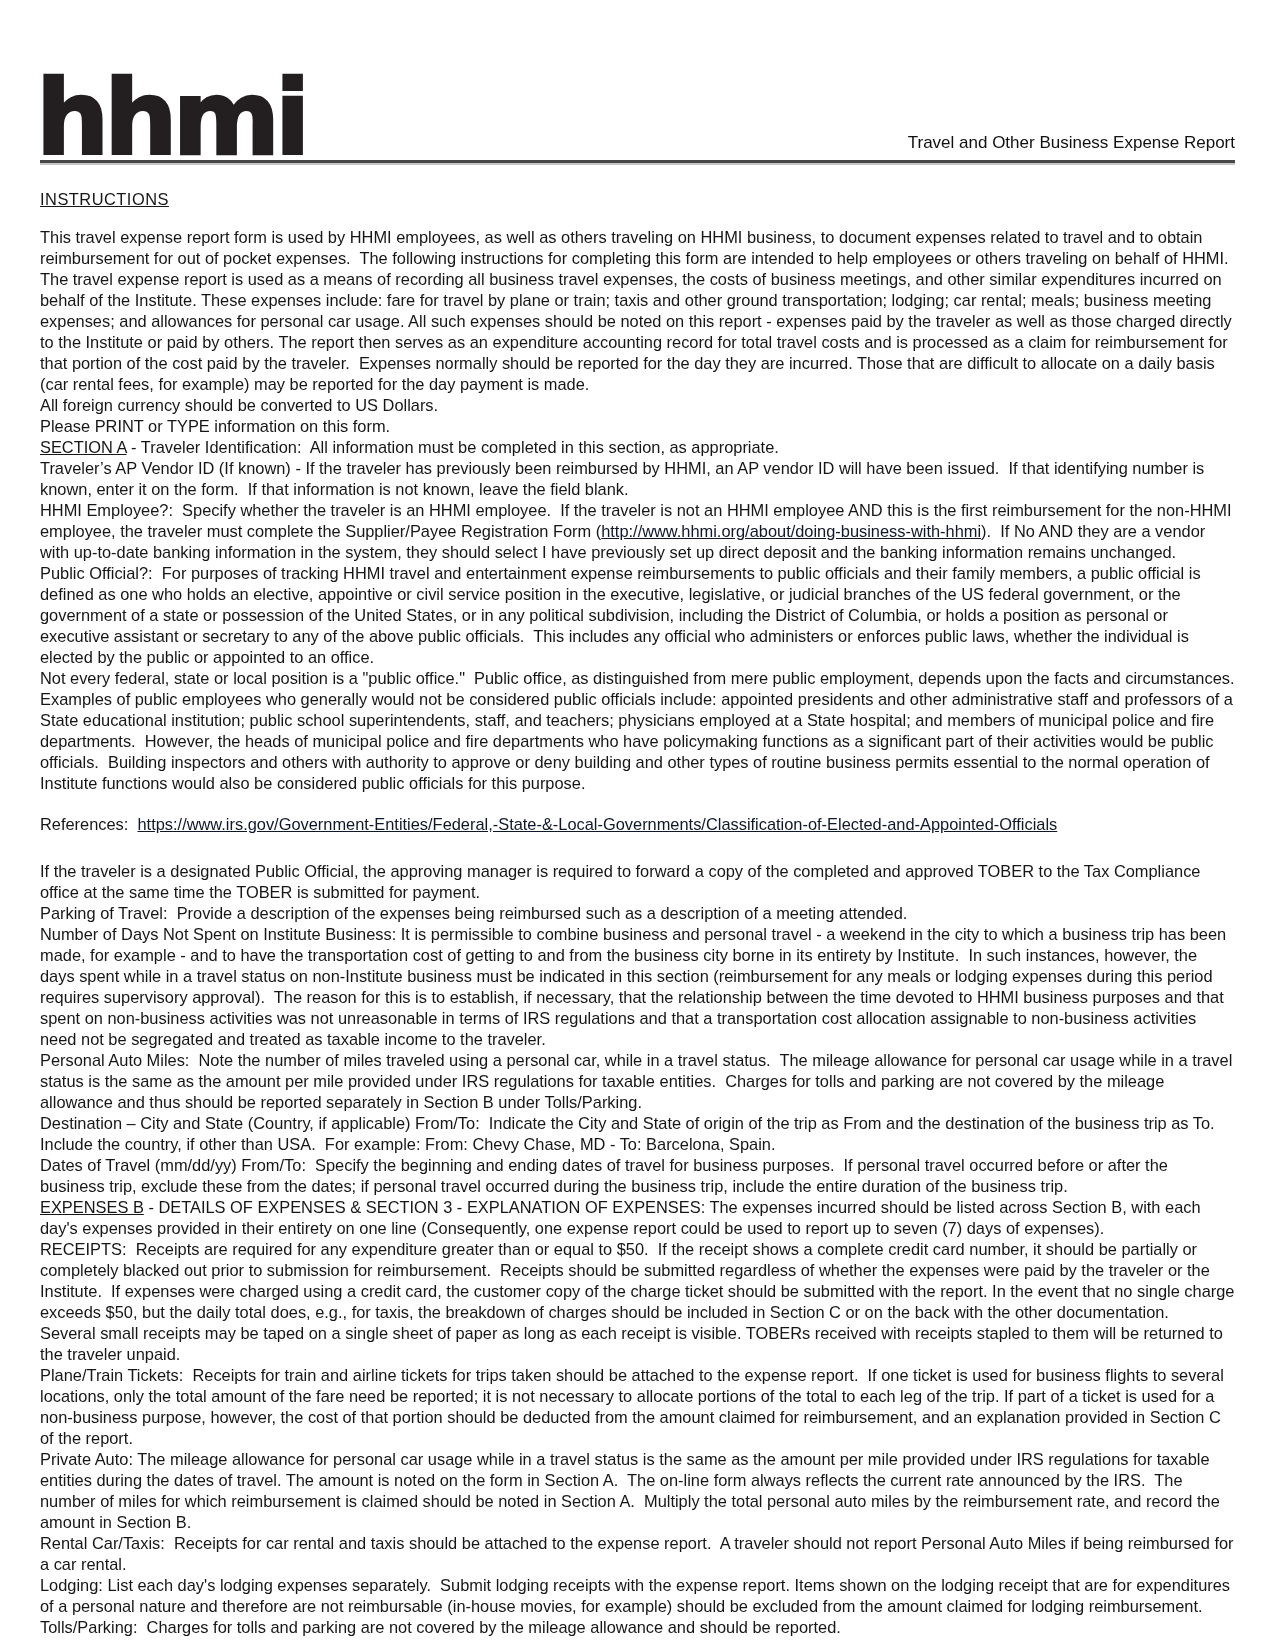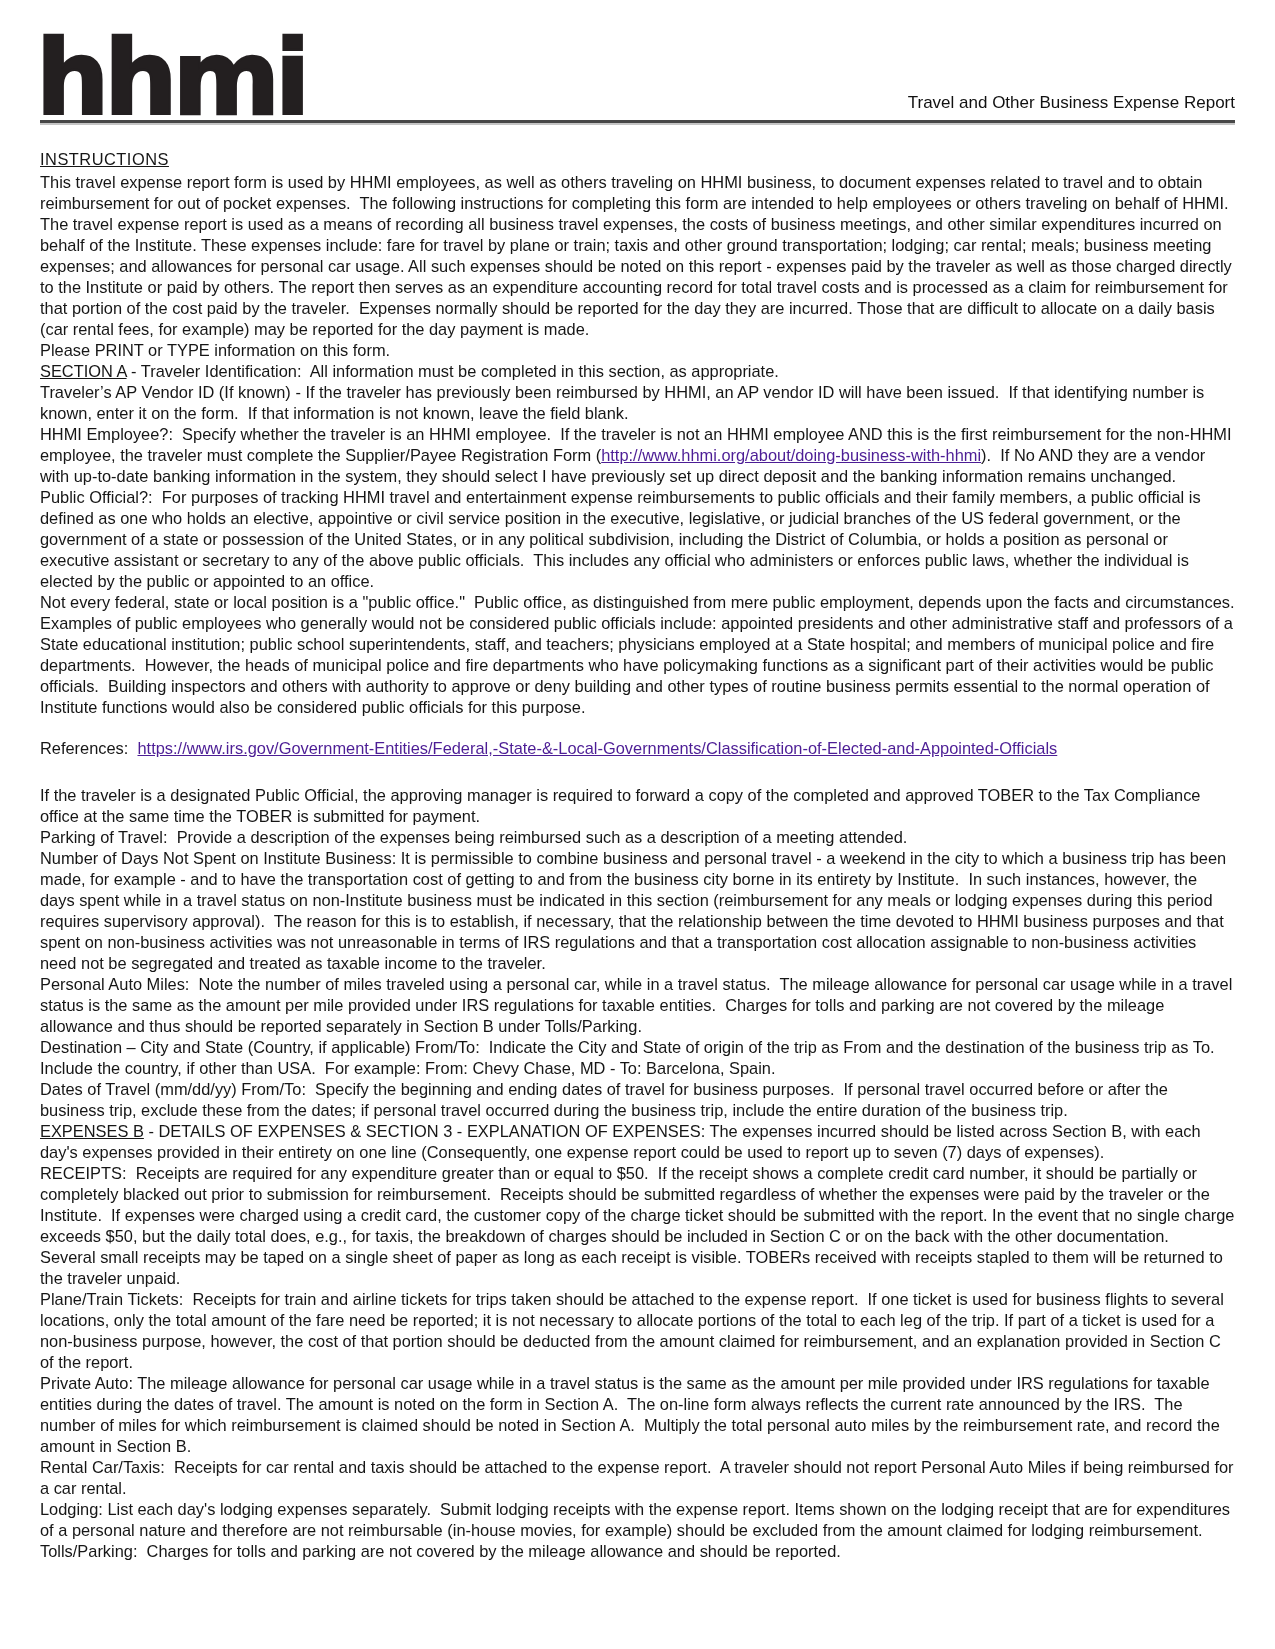--- a/index.html
+++ b/index.html
@@ -4,21 +4,21 @@
 <style>
   html, body { margin: 0; padding: 0; background: #ffffff; }
   .page {
     width: 1275px;
     min-height: 1649px;
     background: #ffffff;
     font-family: "Liberation Sans", sans-serif;
     color: #161616;
     box-sizing: border-box;
   }
-  header { position: relative; height: 120px; }
+  header { position: relative; height: 160px; }
   .logo {
     position: absolute;
     left: 36px;
     bottom: -2px;
     font-family: "DejaVu Sans", sans-serif;
     font-weight: 900;
     font-size: 103px;
     line-height: 88px;
     letter-spacing: -5px;
     color: #231f20;
@@ -39,41 +39,42 @@
     box-shadow: 0 2px 0 rgba(150,150,150,0.55);
   }
   .doc {
     padding: 26px 40px 20px 40px;
     font-size: 16.4px;
     line-height: 21px;
   }
   .doc p { margin: 0; white-space: pre-wrap; }
   .heading {
     text-decoration: underline;
-    margin-bottom: 2px;
+    margin-bottom: 17px;
     letter-spacing: 0.5px;
   }
   .u { text-decoration: underline; }
-  .link { color: #4c1d95; text-decoration: underline; cursor: pointer; word-break: break-all; }
+  .link { color: #0f172a; text-decoration: underline; cursor: pointer; word-break: break-all; }
   .refs { margin-top: 20px !important; margin-bottom: 26px !important; }
 </style>
 </head>
 <body>
 
 <div class="page">
   <header>
     <div class="logo">hhmi</div>
     <div class="title">Travel and Other Business Expense Report</div>
   </header>
   <div class="rule"></div>
 
   <main class="doc">
     <div class="heading">INSTRUCTIONS</div>
 
     <p>This travel expense report form is used by HHMI employees, as well as others traveling on HHMI business, to document expenses related to travel and to obtain reimbursement for out of pocket expenses.  The following instructions for completing this form are intended to help employees or others traveling on behalf of HHMI.  The travel expense report is used as a means of recording all business travel expenses, the costs of business meetings, and other similar expenditures incurred on behalf of the Institute. These expenses include: fare for travel by plane or train; taxis and other ground transportation; lodging; car rental; meals; business meeting expenses; and allowances for personal car usage. All such expenses should be noted on this report - expenses paid by the traveler as well as those charged directly to the Institute or paid by others. The report then serves as an expenditure accounting record for total travel costs and is processed as a claim for reimbursement for that portion of the cost paid by the traveler.  Expenses normally should be reported for the day they are incurred. Those that are difficult to allocate on a daily basis (car rental fees, for example) may be reported for the day payment is made.</p>
+    <p>All foreign currency should be converted to US Dollars.</p>
     <p>Please PRINT or TYPE information on this form.</p>
 
     <p><span class="u">SECTION A</span><span> - Traveler Identification:  All information must be completed in this section, as appropriate.</span></p>
 
     <p>Traveler’s AP Vendor ID (If known) - If the traveler has previously been reimbursed by HHMI, an AP vendor ID will have been issued.  If that identifying number is known, enter it on the form.  If that information is not known, leave the field blank.</p>
 
     <p><span>HHMI Employee?:  Specify whether the traveler is an HHMI employee.  If the traveler is not an HHMI employee AND this is the first reimbursement for the non-HHMI employee, the traveler must complete the Supplier/Payee Registration Form (</span><a class="link">http://www.hhmi.org/about/doing-business-with-hhmi</a><span>).  If No AND they are a vendor with up-to-date banking information in the system, they should select I have previously set up direct deposit and the banking information remains unchanged.</span></p>
 
     <p>Public Official?:  For purposes of tracking HHMI travel and entertainment expense reimbursements to public officials and their family members, a public official is defined as one who holds an elective, appointive or civil service position in the executive, legislative, or judicial branches of the US federal government, or the government of a state or possession of the United States, or in any political subdivision, including the District of Columbia, or holds a position as personal or executive assistant or secretary to any of the above public officials.  This includes any official who administers or enforces public laws, whether the individual is elected by the public or appointed to an office.</p>
     <p>Not every federal, state or local position is a "public office."  Public office, as distinguished from mere public employment, depends upon the facts and circumstances.  Examples of public employees who generally would not be considered public officials include: appointed presidents and other administrative staff and professors of a State educational institution; public school superintendents, staff, and teachers; physicians employed at a State hospital; and members of municipal police and fire departments.  However, the heads of municipal police and fire departments who have policymaking functions as a significant part of their activities would be public officials.  Building inspectors and others with authority to approve or deny building and other types of routine business permits essential to the normal operation of Institute functions would also be considered public officials for this purpose.</p>

